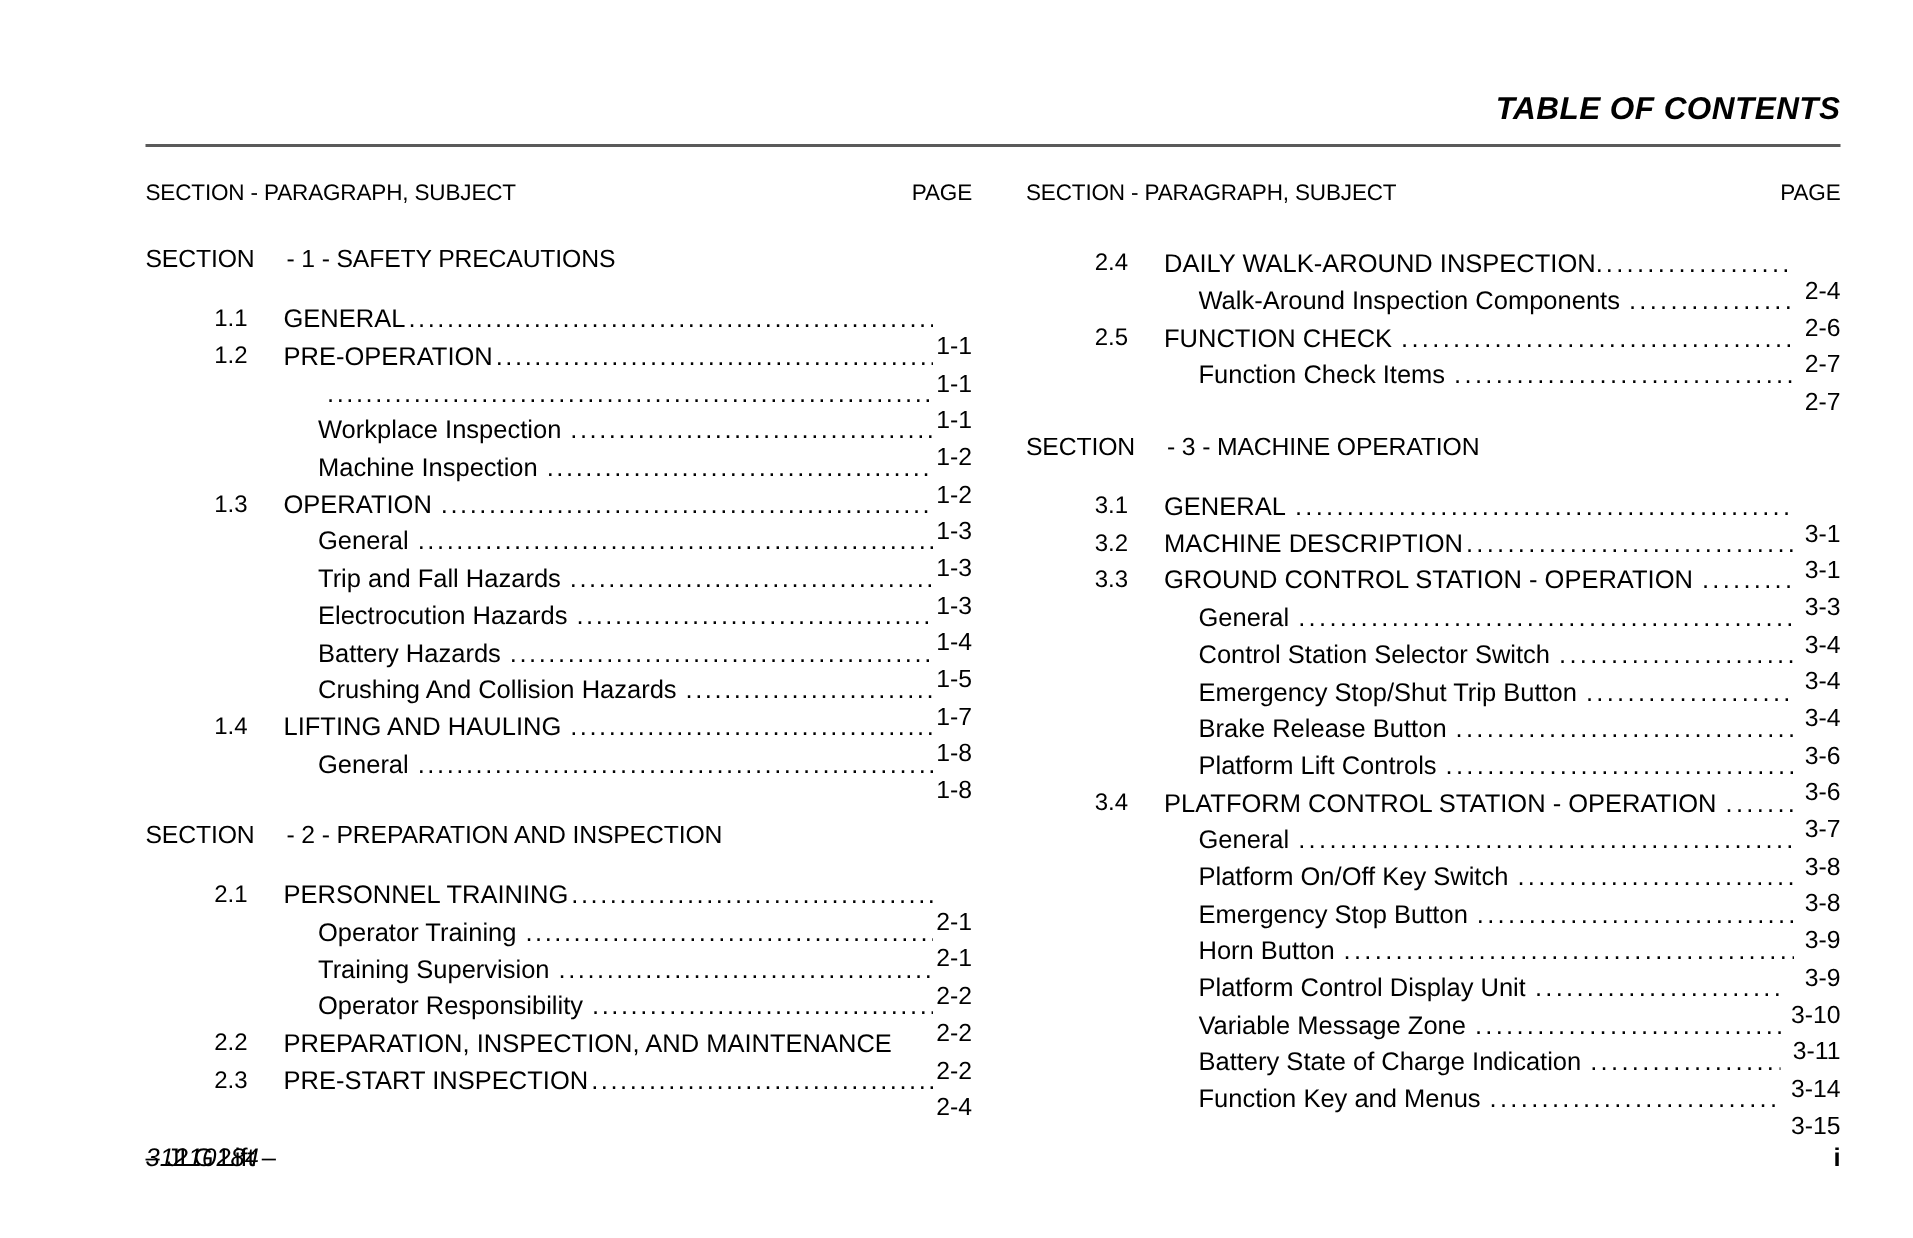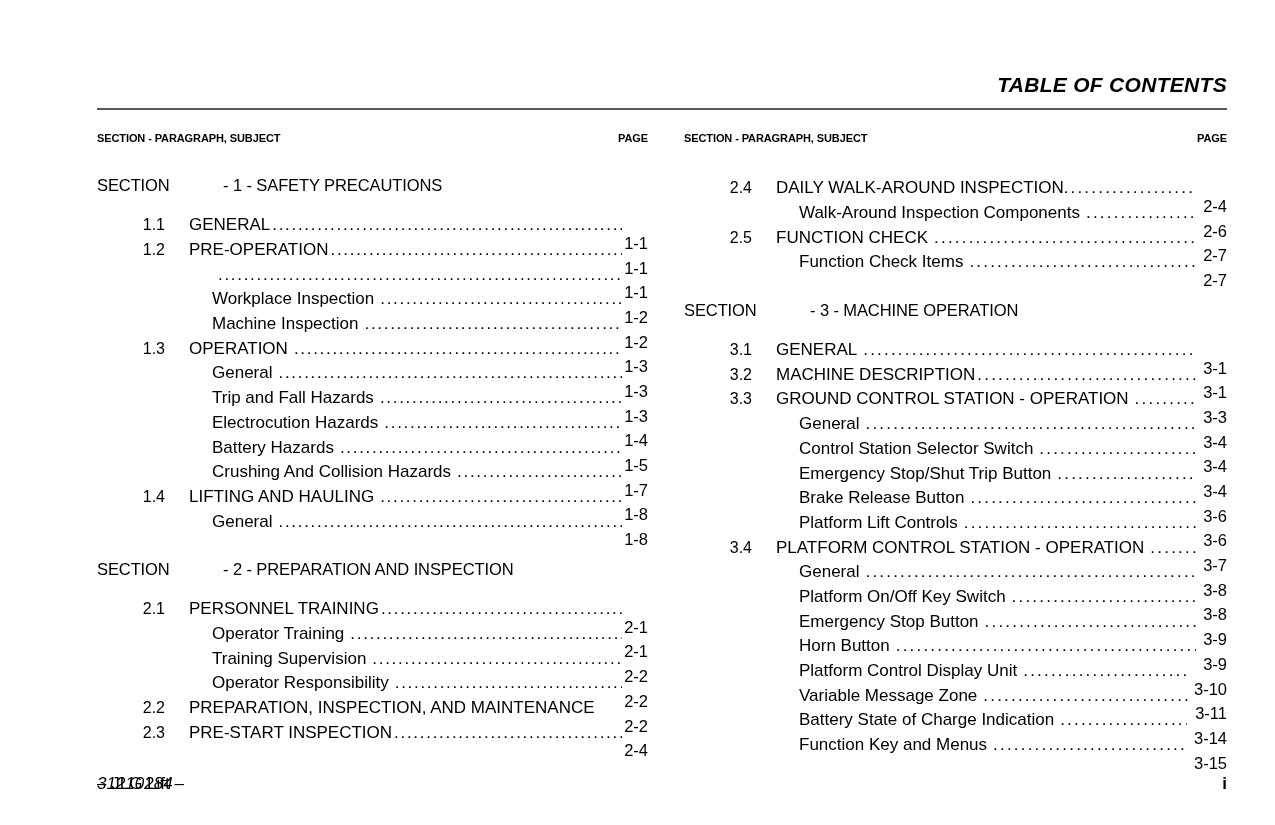--- a/index.html
+++ b/index.html
@@ -11,21 +11,21 @@
     width: 1275px;
     height: 825px;
     font-family: "Liberation Sans", sans-serif;
     color: #000000;
     position: relative;
     overflow: hidden;
   }
 
   .page {
     position: absolute;
-    left: 0; top: 12px;
+    left: 0; top: 0;
     width: 1275px;
     height: 603px;
   }
 
   
   .header {
     position: absolute;
     left: 97px;
     top: 62px;
     width: 1130px;
@@ -60,41 +60,41 @@
     top: 0;
   }
   .col-left  { left: 97px;  width: 551px; }
   .col-right { left: 684px; width: 543px; }
 
   
   .col-head {
     display: flex;
     justify-content: space-between;
     align-items: baseline;
-    font-size: 11px;
-    font-weight: bold;
+    font-size: 15px;
+    font-weight: normal;
     letter-spacing: -0.1px;
     height: 22px;
     gap: 12px;
   }
   .col-head .ch-subject { white-space: nowrap; }
   .col-head .ch-page    { white-space: nowrap; }
 
   
   .section-row {
     display: flex;
     font-size: 16.5px;
     font-weight: normal;
     letter-spacing: -0.1px;
     height: 25px;
     align-items: baseline;
     white-space: nowrap;
   }
   .section-word { width: 94px; flex: 0 0 94px; }
-  .section-name { flex: 1 1 auto; margin-left: 32px; }
+  .section-name { flex: 1 1 auto; }
 
   
   .entry {
     display: flex;
     align-items: center;
     font-size: 17px;
     height: 24.7px;
     white-space: nowrap;
   }
   .num {

